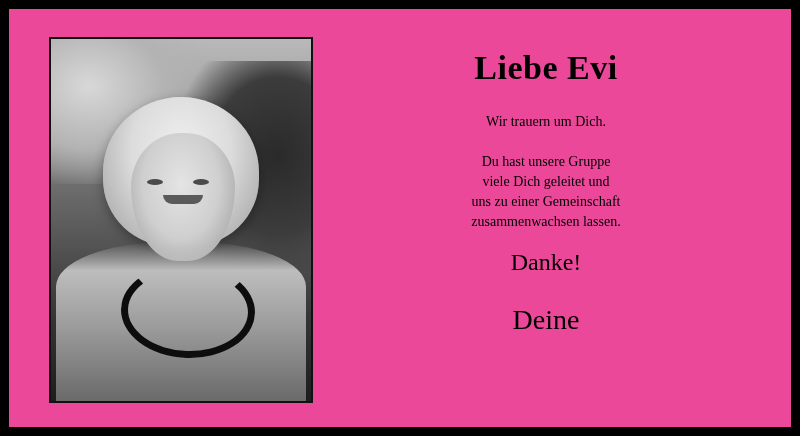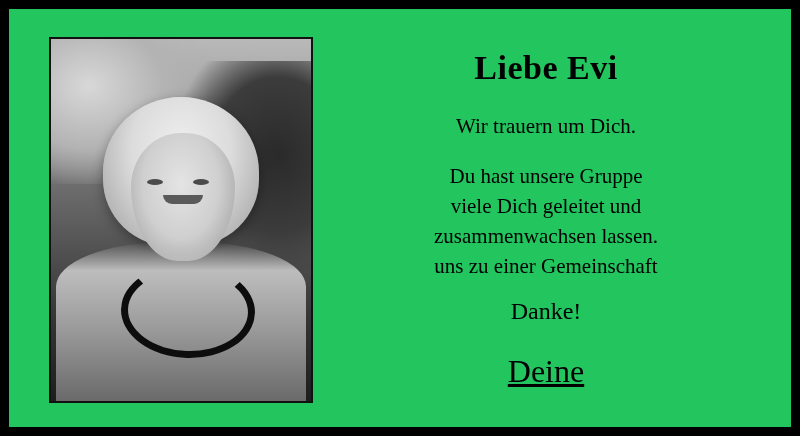--- a/index.html
+++ b/index.html
@@ -12,21 +12,21 @@
     height: 436px;
     overflow: hidden;
     font-family: "Liberation Serif", serif;
   }
 
   .notice-card {
     position: relative;
     box-sizing: border-box;
     width: 800px;
     height: 436px;
-    background: #22c55e;
+    background: #ec4899;
     border: 9px solid #000000;
     display: flex;
     flex-direction: row;
     align-items: flex-start;
   }
 
   .photo-column {
     box-sizing: border-box;
     padding: 28px 0 0 40px;
     flex: 0 0 auto;
@@ -157,21 +157,21 @@
     font-family: "Liberation Serif", serif;
     font-weight: bold;
     font-size: 34px;
     letter-spacing: 0.5px;
     margin: 6px 0 26px 0;
     line-height: 1.1;
   }
 
   .line {
     font-family: "Liberation Serif", serif;
-    font-size: 21px;
+    font-size: 14px;
     line-height: 1.42;
     margin: 0;
   }
 
   .para {
     margin: 0 0 16px 0;
   }
 
   .para.first {
     margin-bottom: 20px;
@@ -179,23 +179,22 @@
 
   .danke {
     font-family: "Liberation Serif", serif;
     font-weight: normal;
     font-size: 24px;
     margin: 2px 0 24px 0;
     line-height: 1.2;
   }
 
   .signature .line {
-    font-size: 32px;
+    font-size: 28px;
     line-height: 1.34;
-    text-decoration: underline;
   }
 </style>
 </head>
 <body>
 
 <div class="notice-card">
 
   <div class="photo-column">
     <div class="photo-frame">
       <div class="photo-bg"></div>
@@ -212,22 +211,22 @@
 
   <div class="text-column">
 
     <div class="headline">Liebe Evi</div>
 
     <p class="line para first">Wir trauern um Dich.</p>
 
     <div class="para">
       <p class="line">Du hast unsere Gruppe</p>
       <p class="line">viele Dich geleitet und</p>
+      <p class="line">uns zu einer Gemeinschaft</p>
       <p class="line">zusammenwachsen lassen.</p>
-      <p class="line">uns zu einer Gemeinschaft</p>
     </div>
 
     <div class="danke">Danke!</div>
 
     <div class="signature">
       <p class="line">Deine</p>
     </div>
 
   </div>
 </div>

